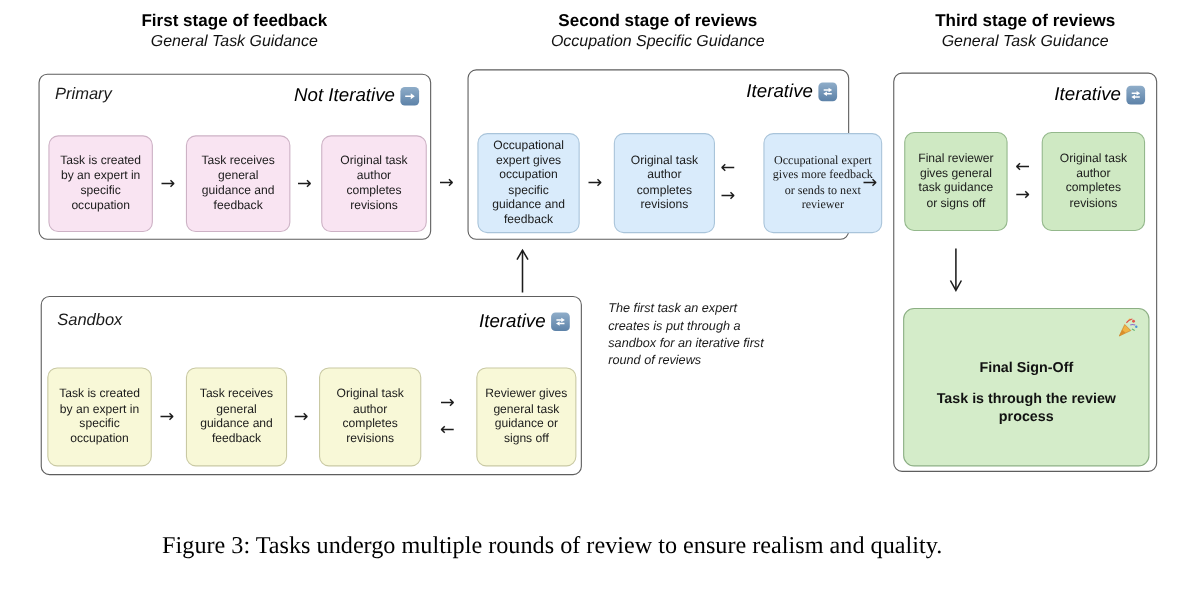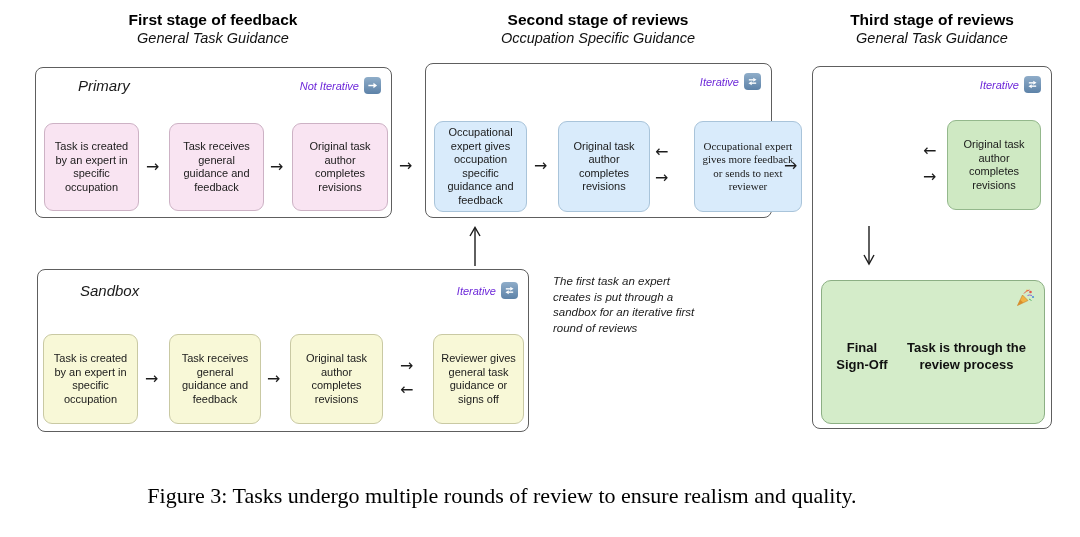--- a/index.html
+++ b/index.html
@@ -4,33 +4,33 @@
 <style>
   html,body{margin:0;padding:0;}
   body{
     width:1080px;height:537px;position:relative;background:#ffffff;
     font-family:"Liberation Sans",sans-serif;color:#111;overflow:hidden;
   }
   .stage-header{position:absolute;width:240px;text-align:center;}
   .stage-title{font-size:15.5px;font-weight:700;color:#000;line-height:19px;}
   .stage-sub{font-size:14.5px;font-style:italic;color:#111;line-height:18px;}
   .panel{position:absolute;border:1.5px solid #5e5e5e;border-radius:8px;background:#fff;box-sizing:border-box;}
-  .panel-label{position:absolute;left:14px;top:9px;font-size:15px;font-style:italic;color:#1a1a1a;margin-left:28px;}
-  .mode{position:absolute;top:9px;right:10px;display:flex;align-items:center;gap:5px;font-size:11px;font-style:italic;color:#6d28d9;}
+  .panel-label{position:absolute;left:14px;top:9px;font-size:15px;font-style:italic;color:#1a1a1a;}
+  .mode{position:absolute;top:9px;right:10px;display:flex;align-items:center;gap:5px;font-size:17px;font-style:italic;color:#000000;}
   .badge{width:17px;height:17px;border-radius:4px;background:linear-gradient(180deg,#8fadc9,#5d82a8);display:flex;align-items:center;justify-content:center;flex:0 0 auto;}
   .task{position:absolute;box-sizing:border-box;border-radius:9px;display:flex;align-items:center;justify-content:center;
         text-align:center;font-size:11px;line-height:13.5px;padding:5px 6px;color:#1a1a1a;}
   .pink{background:#f9e4f2;border:1px solid #cdb2c5;}
   .blue{background:#d9ebfb;border:1px solid #a9c4da;}
   .yellow{background:#f8f8d7;border:1px solid #c9c9a3;}
   .green{background:#cfe9c3;border:1px solid #94b88c;}
   .harrow{position:absolute;font-size:16px;line-height:16px;font-family:"DejaVu Sans",sans-serif;color:#1c1c1c;}
   .varrow{position:absolute;}
   .final-box{position:absolute;background:#d4ecc9;border:1.2px solid #8caf84;border-radius:10px;box-sizing:border-box;
-       display:flex;flex-direction:row;align-items:center;justify-content:center;gap:11px;text-align:center;
+       display:flex;flex-direction:column;align-items:center;justify-content:center;gap:11px;text-align:center;
        font-weight:700;font-size:13px;line-height:17px;color:#111;padding:12px 12px 4px 12px;}
   .final-body{width:200px;}
   .party{position:absolute;top:7px;right:9px;}
   .note{position:absolute;font-style:italic;font-size:11.5px;line-height:15.5px;color:#1a1a1a;width:150px;}
   .caption{position:absolute;left:0;top:483px;width:1004px;text-align:center;
        font-family:"Liberation Serif",serif;font-size:22px;color:#000;}
 </style>
 </head>
 <body>
 
@@ -94,20 +94,21 @@
     <span>Iterative</span>
     <span class="badge">
       <svg width="11" height="11" viewBox="0 0 12 12">
           <path d="M2 4.2 H7.2" stroke="#fff" stroke-width="1.5" fill="none"></path>
           <path d="M6.8 2 L10.4 4.2 L6.8 6.4 Z" fill="#fff"></path>
           <path d="M10 7.8 H4.8" stroke="#fff" stroke-width="1.5" fill="none"></path>
           <path d="M5.2 5.6 L1.6 7.8 L5.2 10 Z" fill="#fff"></path>
         </svg>
     </span>
   </div>
+  <div class="task green" style="left:9px;top:53px;width:94px;height:90px;">Final reviewer gives general task guidance or signs off</div>
   <span class="harrow" style="left:110px;top:76px;">←</span>
   <span class="harrow" style="left:110px;top:102px;">→</span>
   <div class="task green" style="left:134px;top:53px;width:94px;height:90px;">Original task author completes revisions</div>
 
   <svg class="varrow" style="left:49px;top:156px;" width="14" height="48" viewBox="0 0 14 48">
     <path d="M7 3 L7 40" stroke="#1c1c1c" stroke-width="1.4" fill="none"></path>
     <path d="M2 32 L7 41 L12 32" stroke="#1c1c1c" stroke-width="1.4" fill="none"></path>
   </svg>
 
   <div class="final-box" style="left:8px;top:213px;width:224px;height:144px;">

